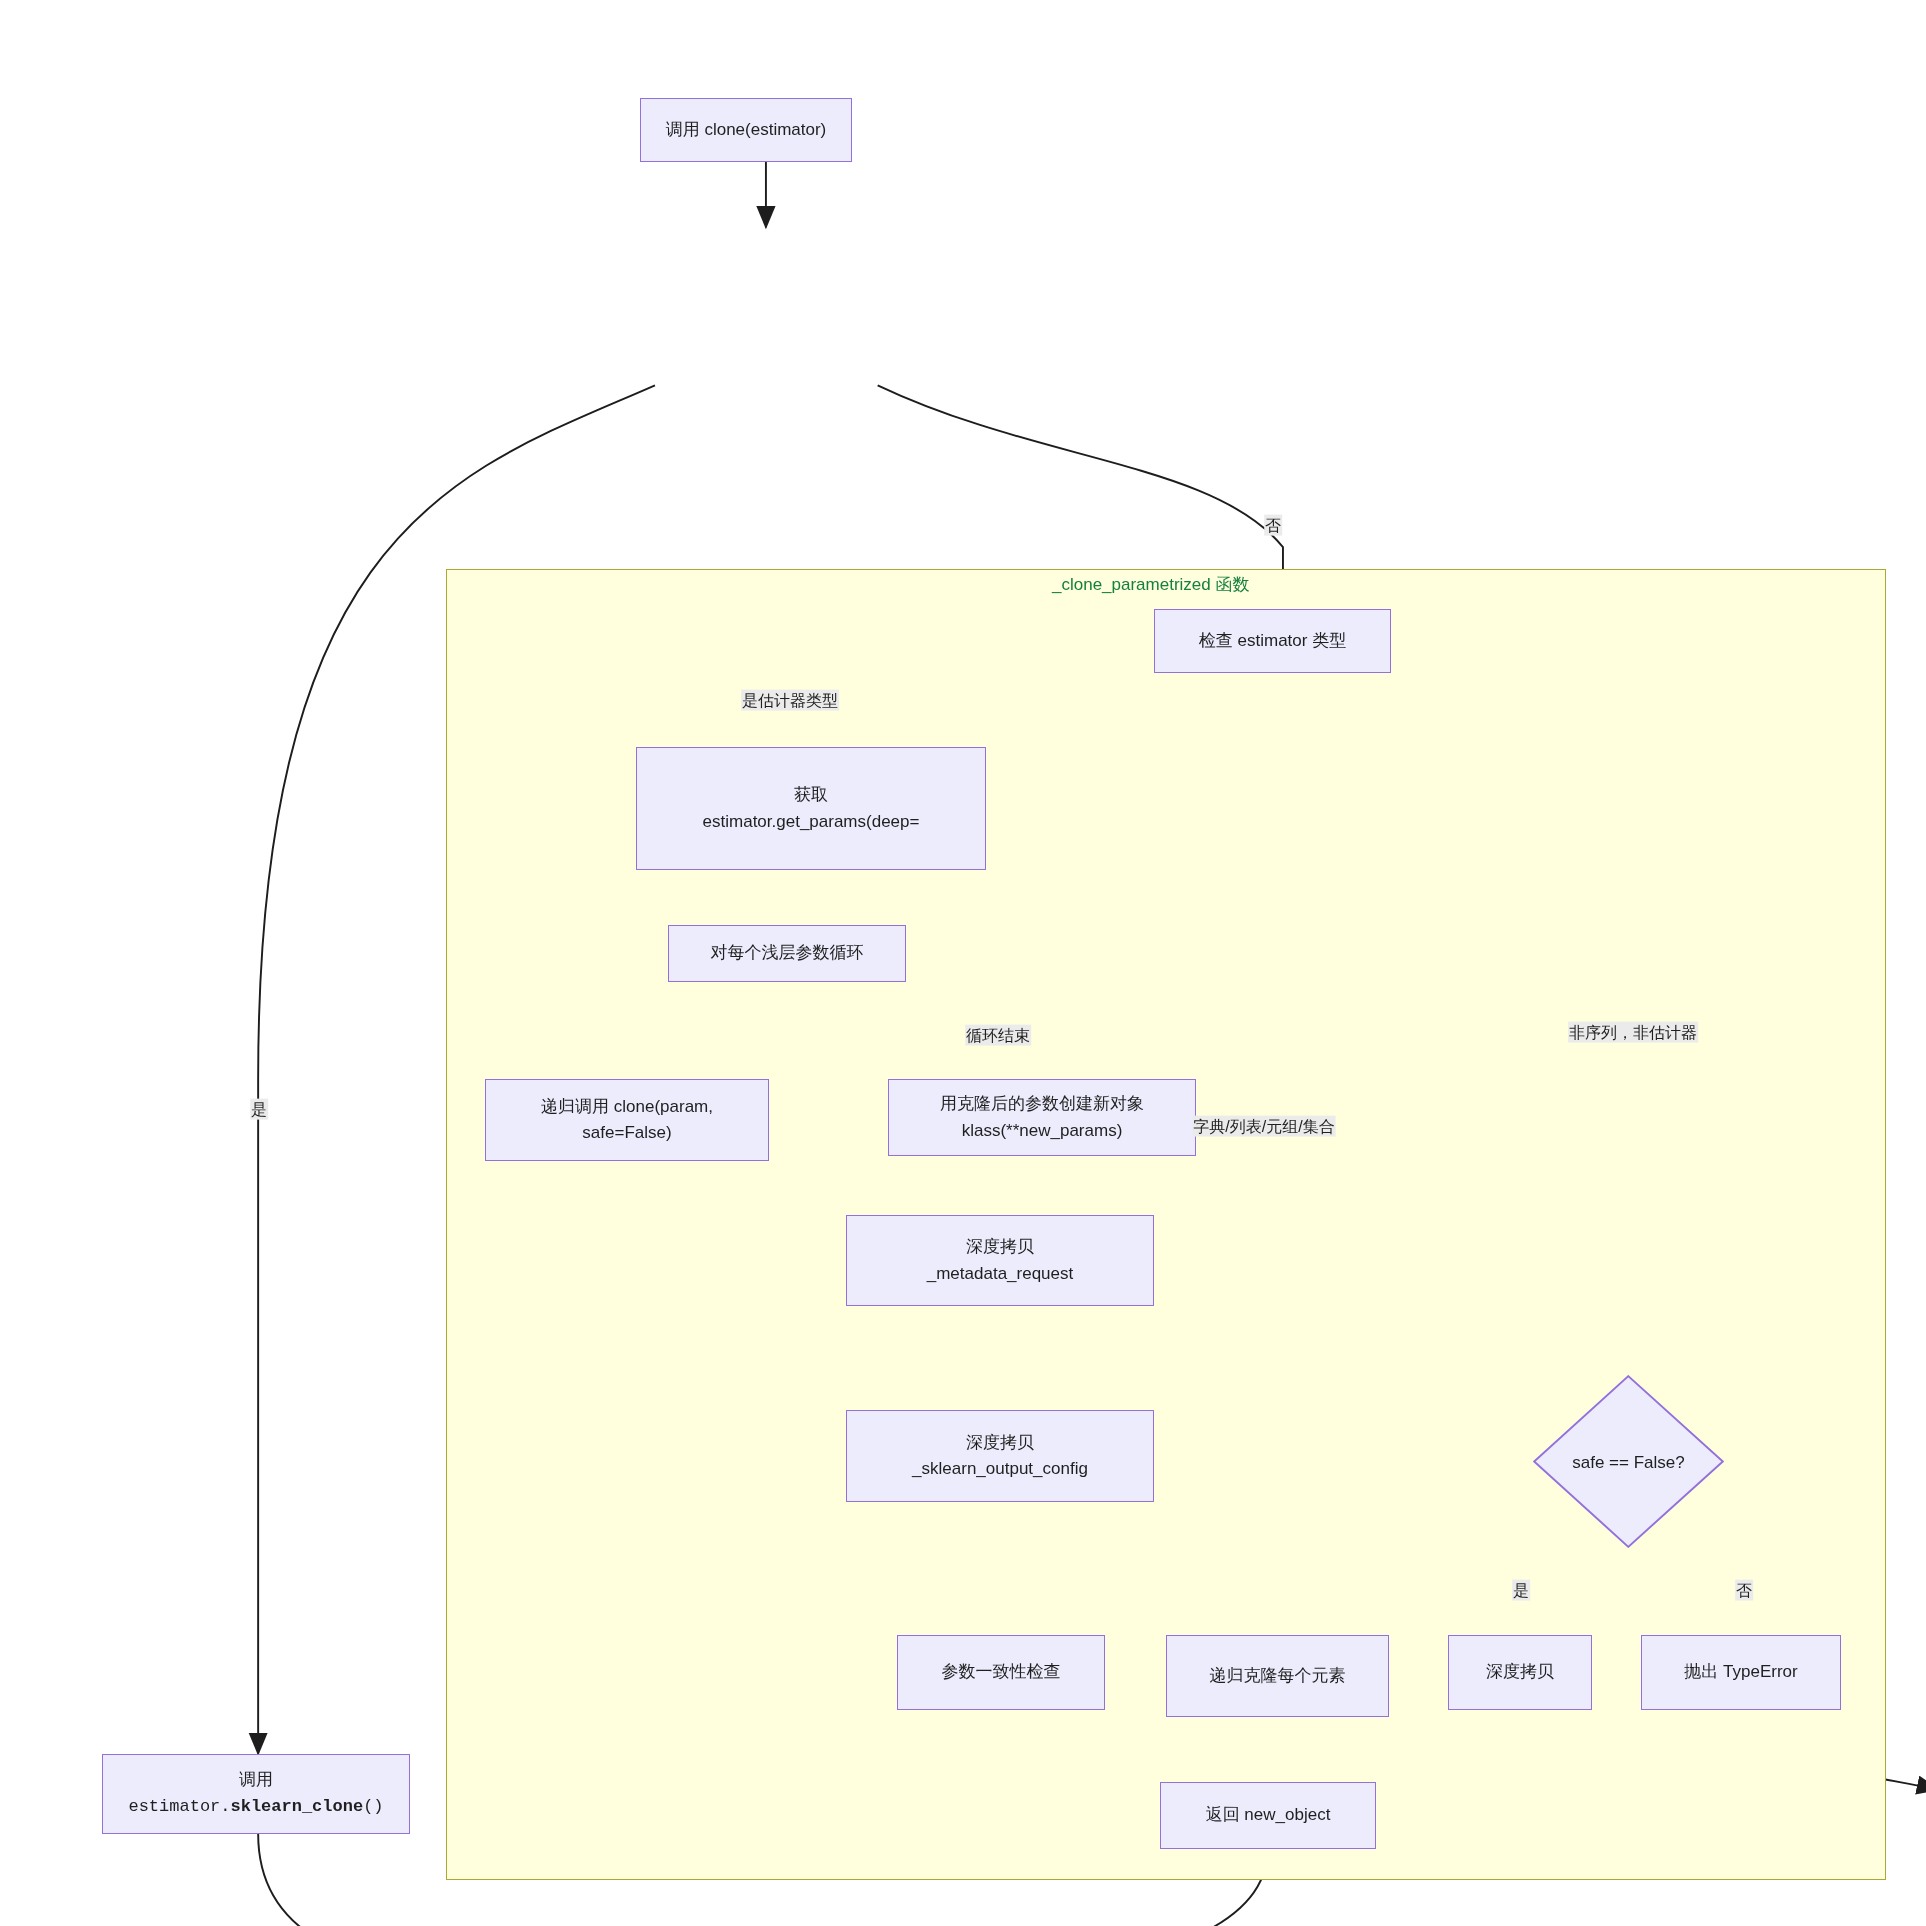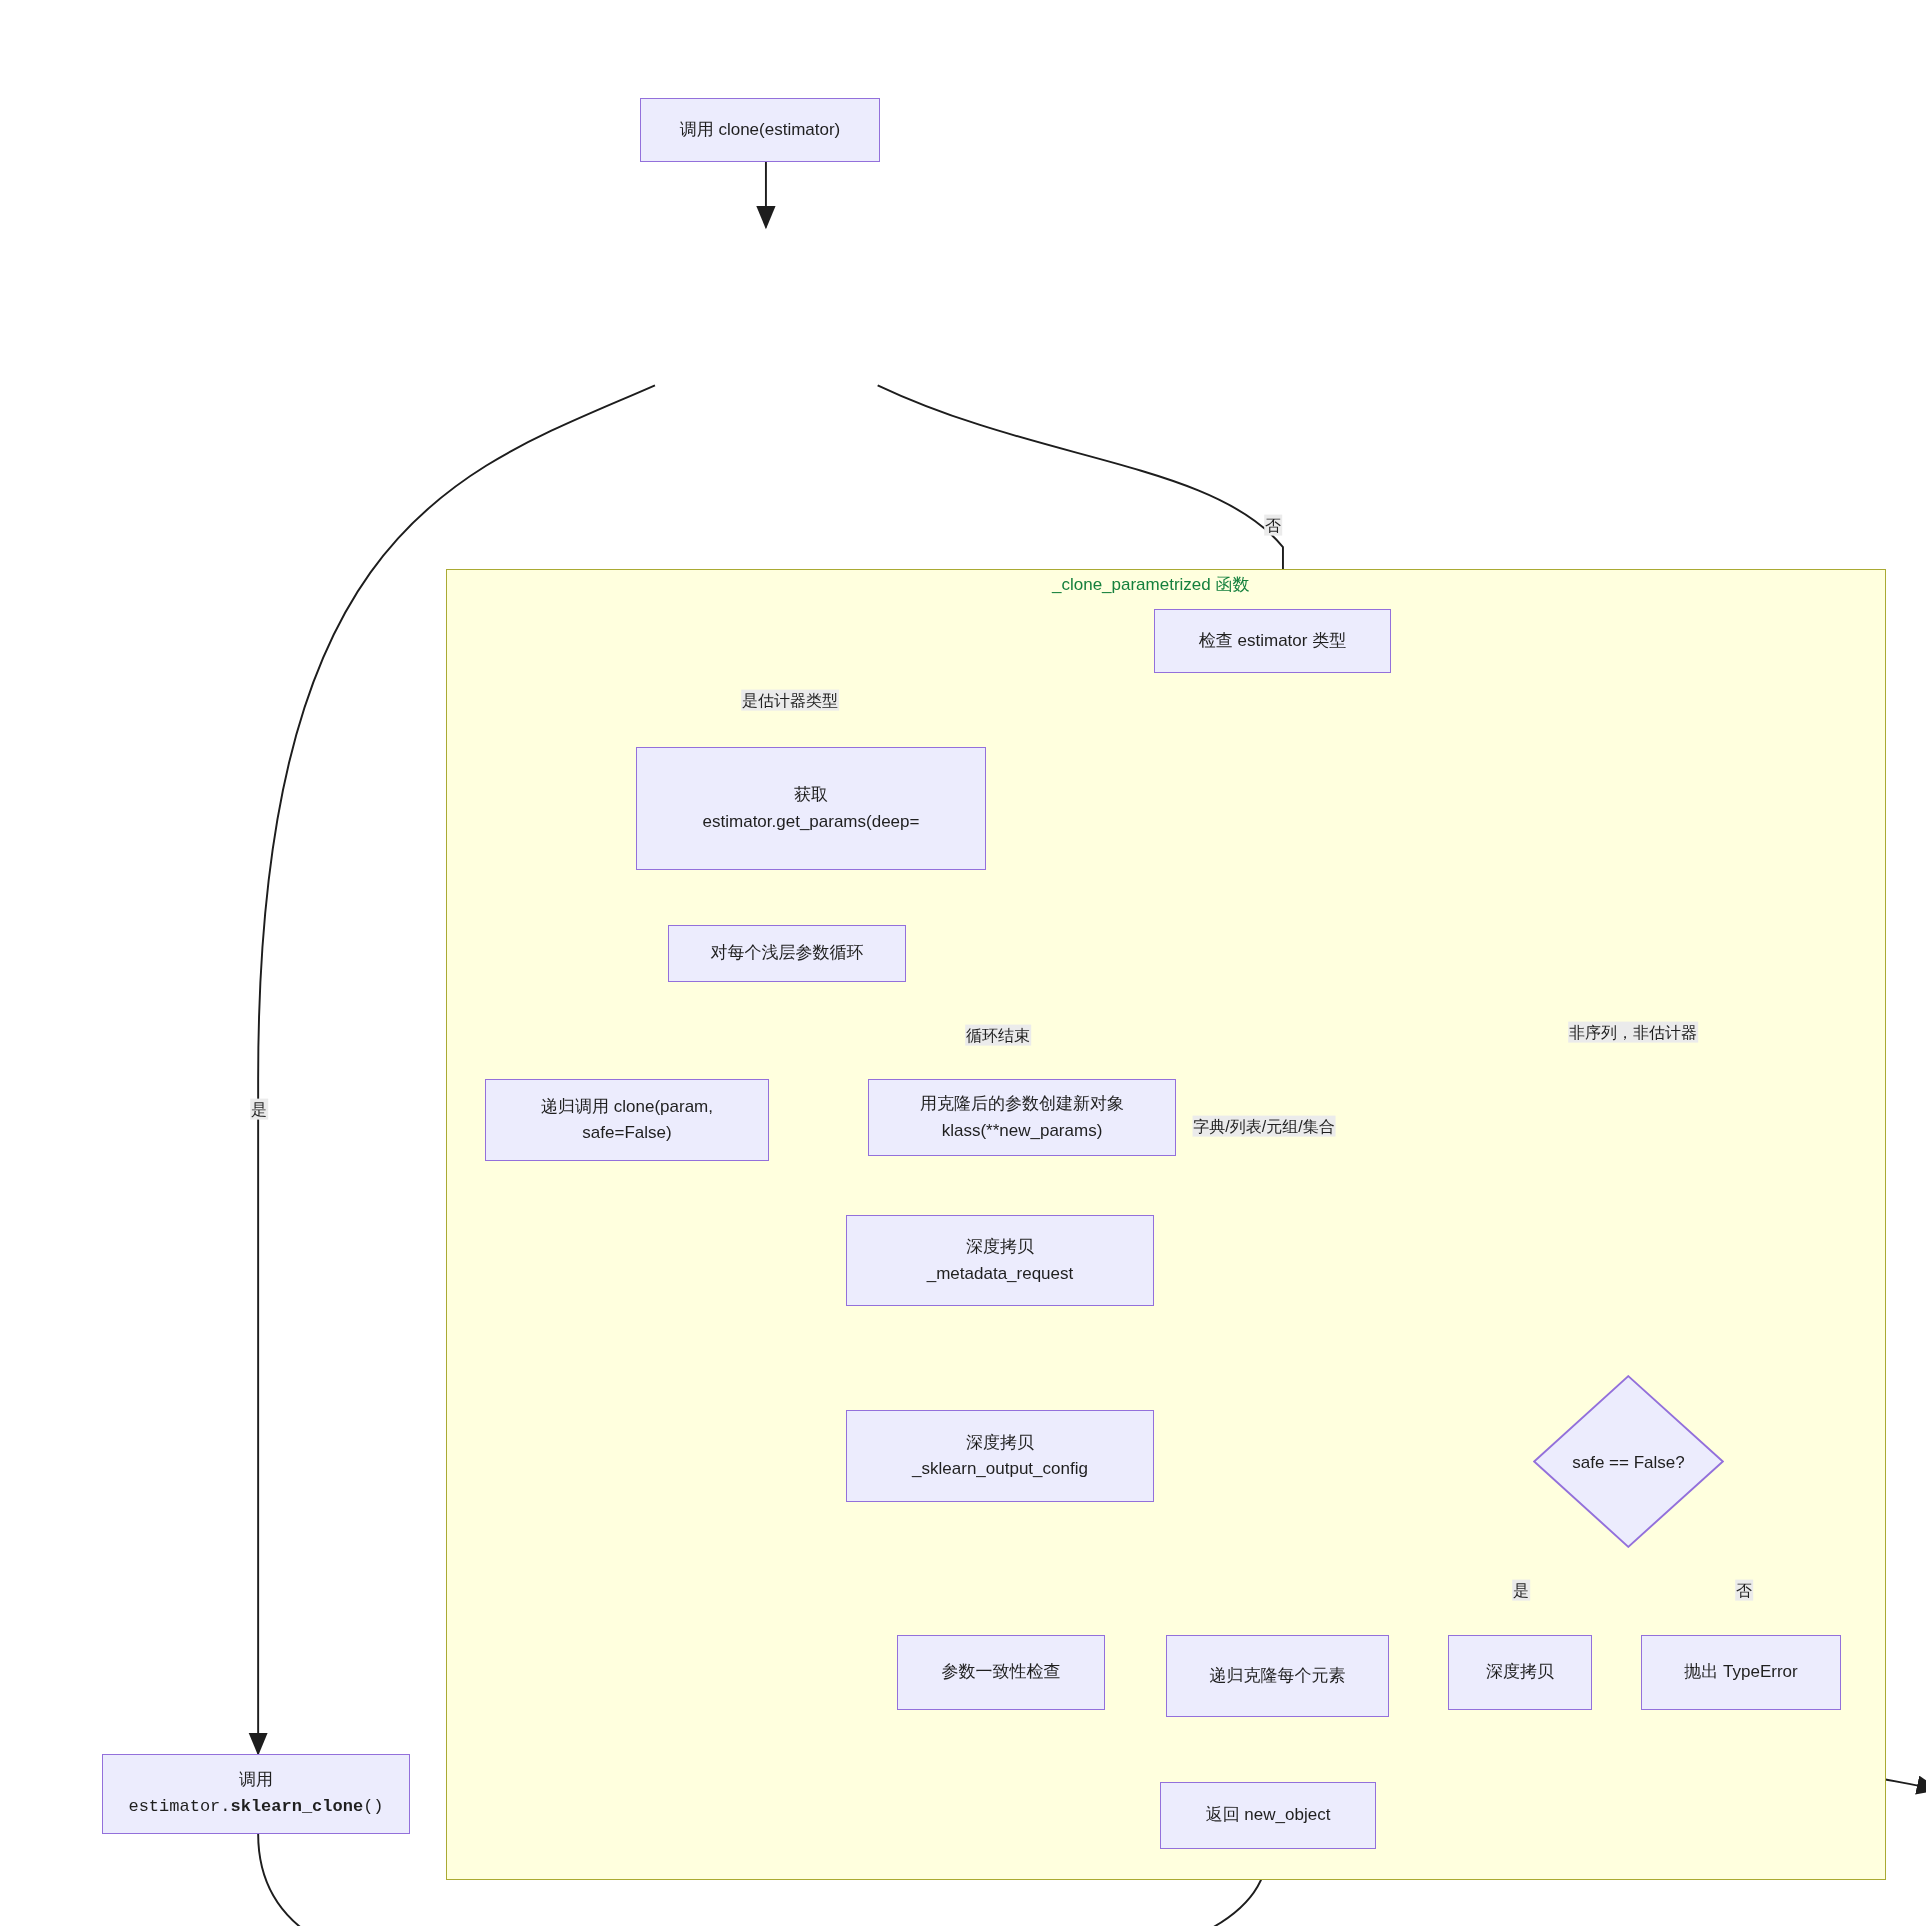--- a/index.html
+++ b/index.html
@@ -141,21 +141,21 @@
     <path class="edge-path" d="M4520,4440 C4560,4580 4870,4610 5030,4645" marker-end="url(#arrow)"></path>
 
     <path class="edge-path" d="M3290,4800 C3290,5000 3000,5090 2700,5120 C2450,5148 2270,5150 2210,5152" marker-end="url(#arrow)"></path>
 
     <path class="edge-path" d="M670,4760 C670,5020 900,5110 1250,5140 L1695,5152" marker-end="url(#arrow)"></path>
   </svg>
 
   <div class="subgraph" style="left:446px; top:569px; width:1440px; height:1311px;"></div>
   <div class="subgraph-title" style="left:1052px; top:573px;">_clone_parametrized 函数</div>
 
-  <div class="node" style="left:640px; top:98px; width:240px; height:64px;">
+  <div class="node" style="left:640px; top:98px; width:212px; height:64px;">
     <span class="line">调用 clone(estimator)</span>
   </div>
 
 
   <div class="node" style="left:1154px; top:609px; width:237px; height:64px;">
     <span class="line">检查 estimator 类型</span>
   </div>
 
   <div class="node" style="left:636px; top:747px; width:350px; height:123px;">
     <span class="line">获取</span>
@@ -164,21 +164,21 @@
 
   <div class="node" style="left:668px; top:925px; width:238px; height:57px;">
     <span class="line">对每个浅层参数循环</span>
   </div>
 
   <div class="node" style="left:485px; top:1079px; width:284px; height:82px;">
     <span class="line">递归调用 clone(param,</span>
     <span class="line">safe=False)</span>
   </div>
 
-  <div class="node" style="left:868px; top:1079px; width:308px; height:77px;">
+  <div class="node" style="left:888px; top:1079px; width:308px; height:77px;">
     <span class="line">用克隆后的参数创建新对象</span>
     <span class="line">klass(**new_params)</span>
   </div>
 
   <div class="node" style="left:846px; top:1215px; width:308px; height:91px;">
     <span class="line">深度拷贝</span>
     <span class="line">_metadata_request</span>
   </div>
 
   <div class="node" style="left:846px; top:1410px; width:308px; height:92px;">

